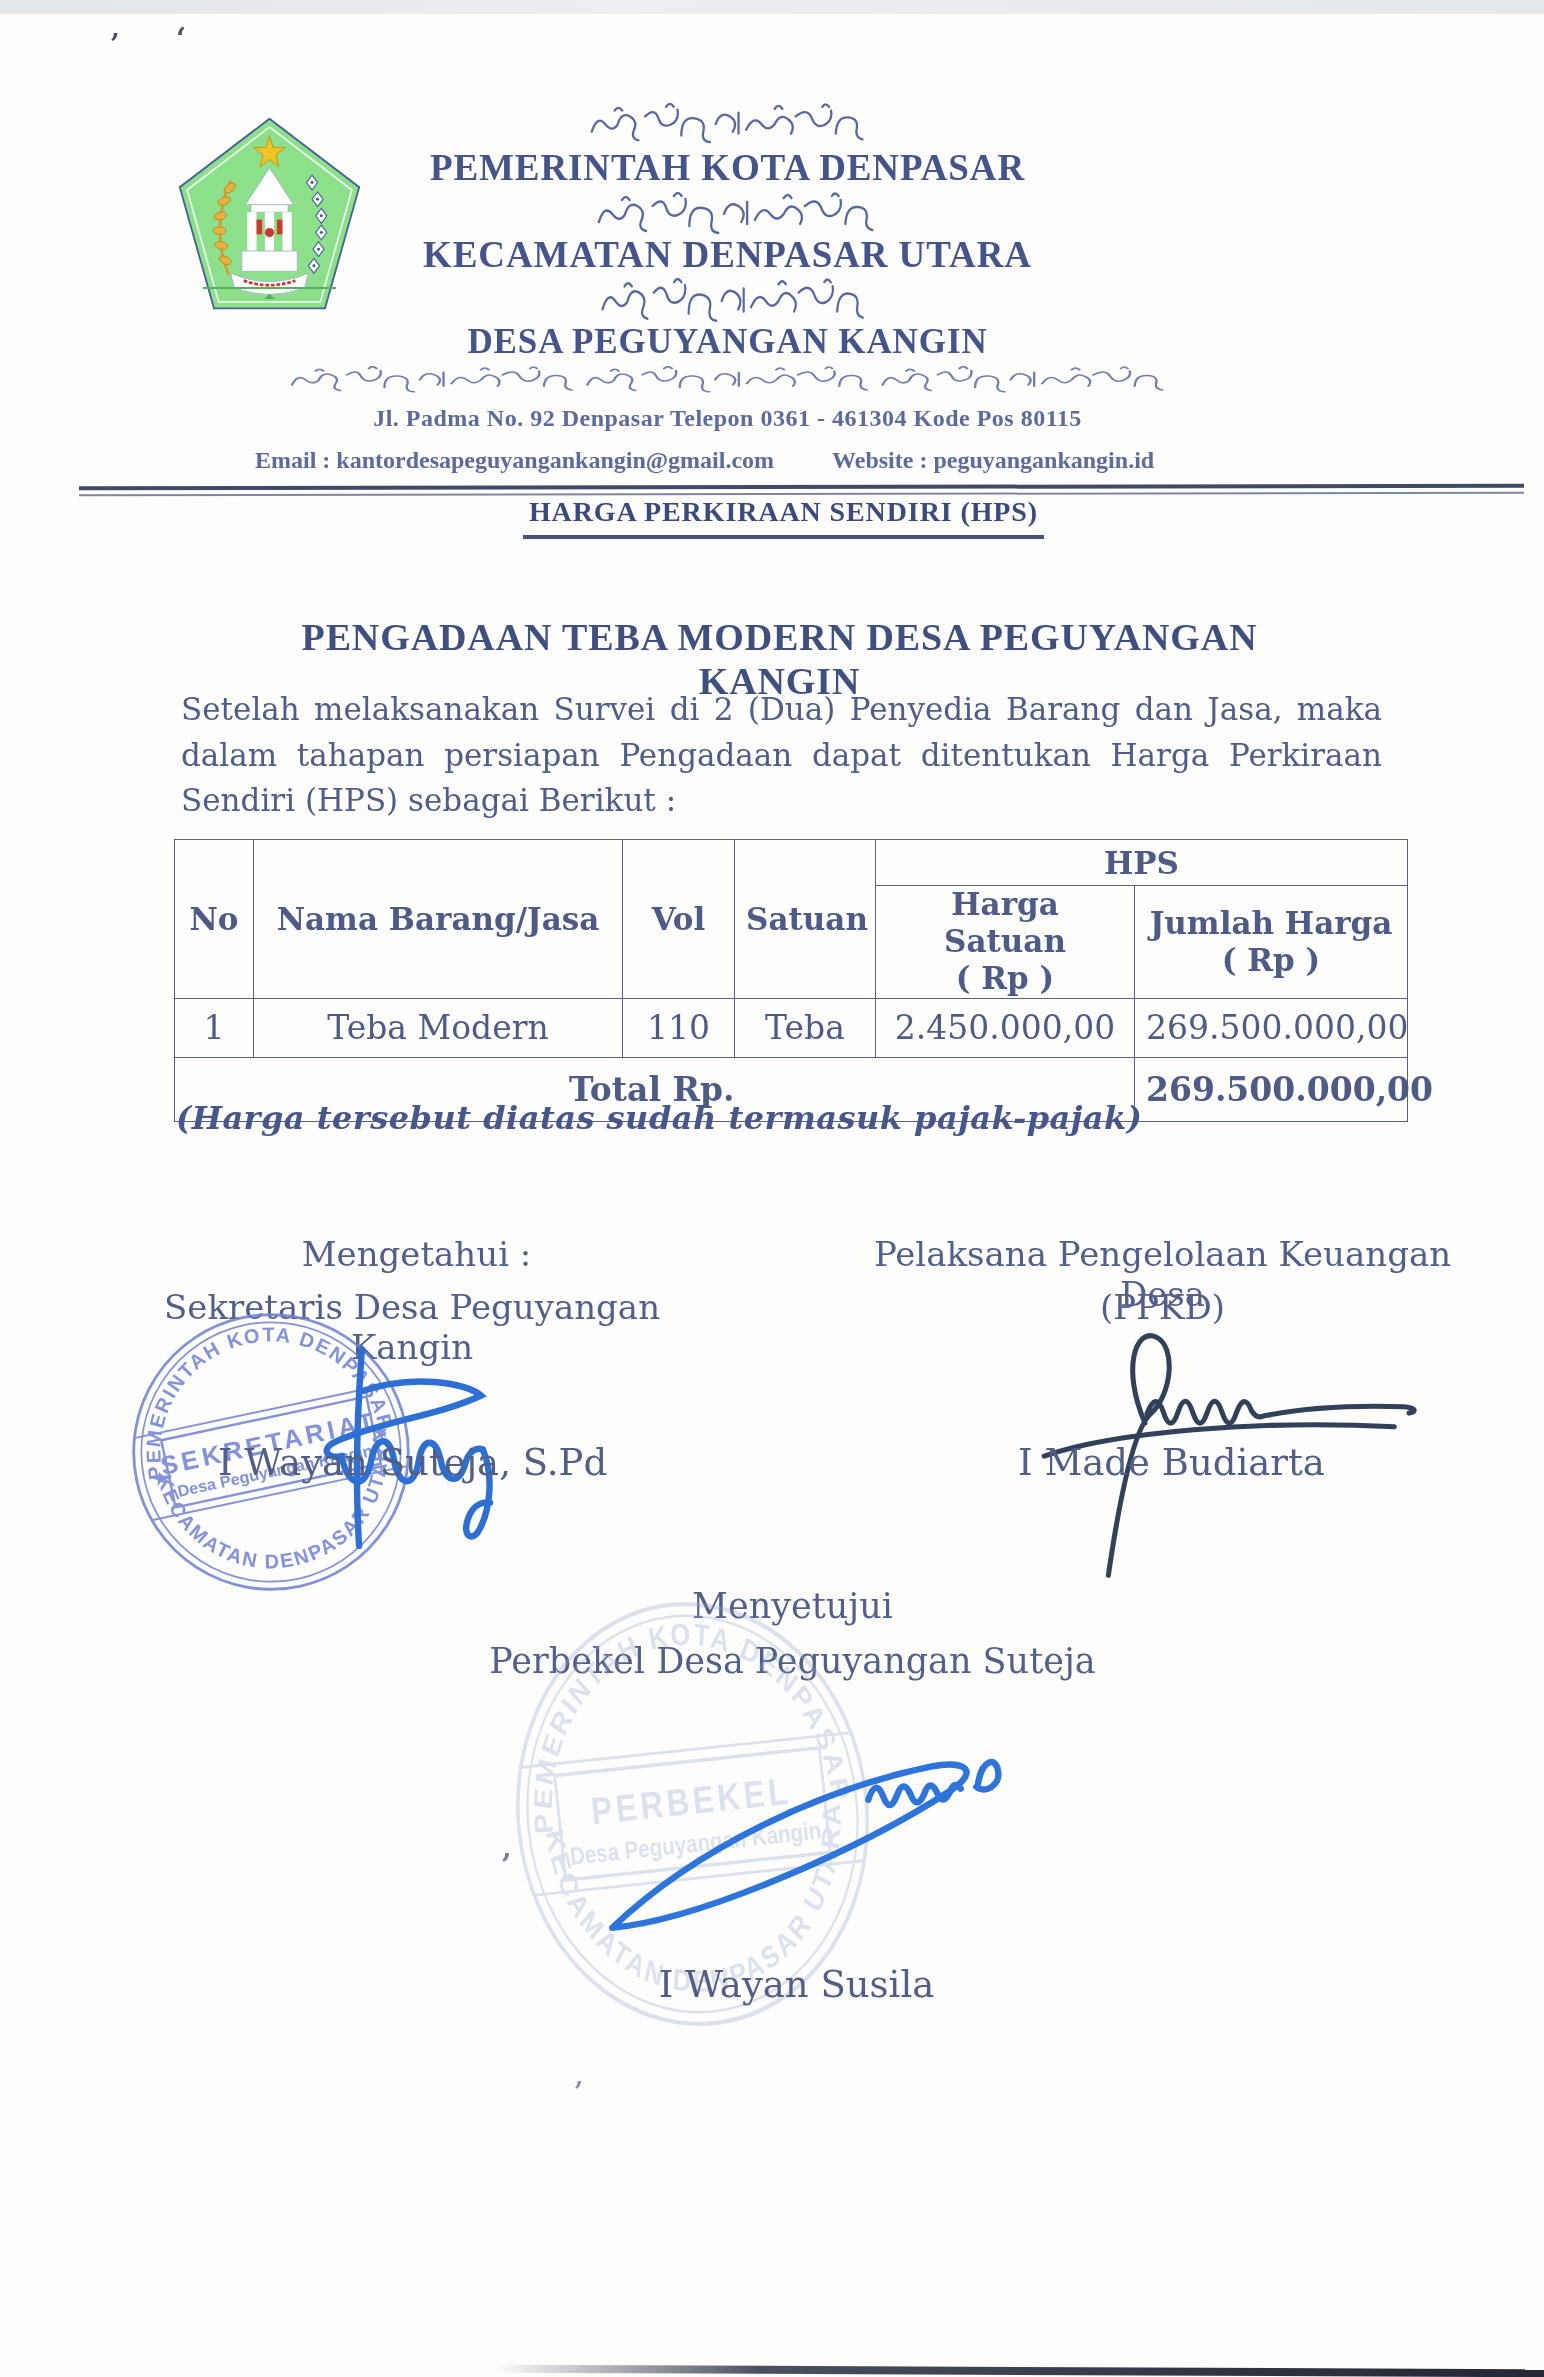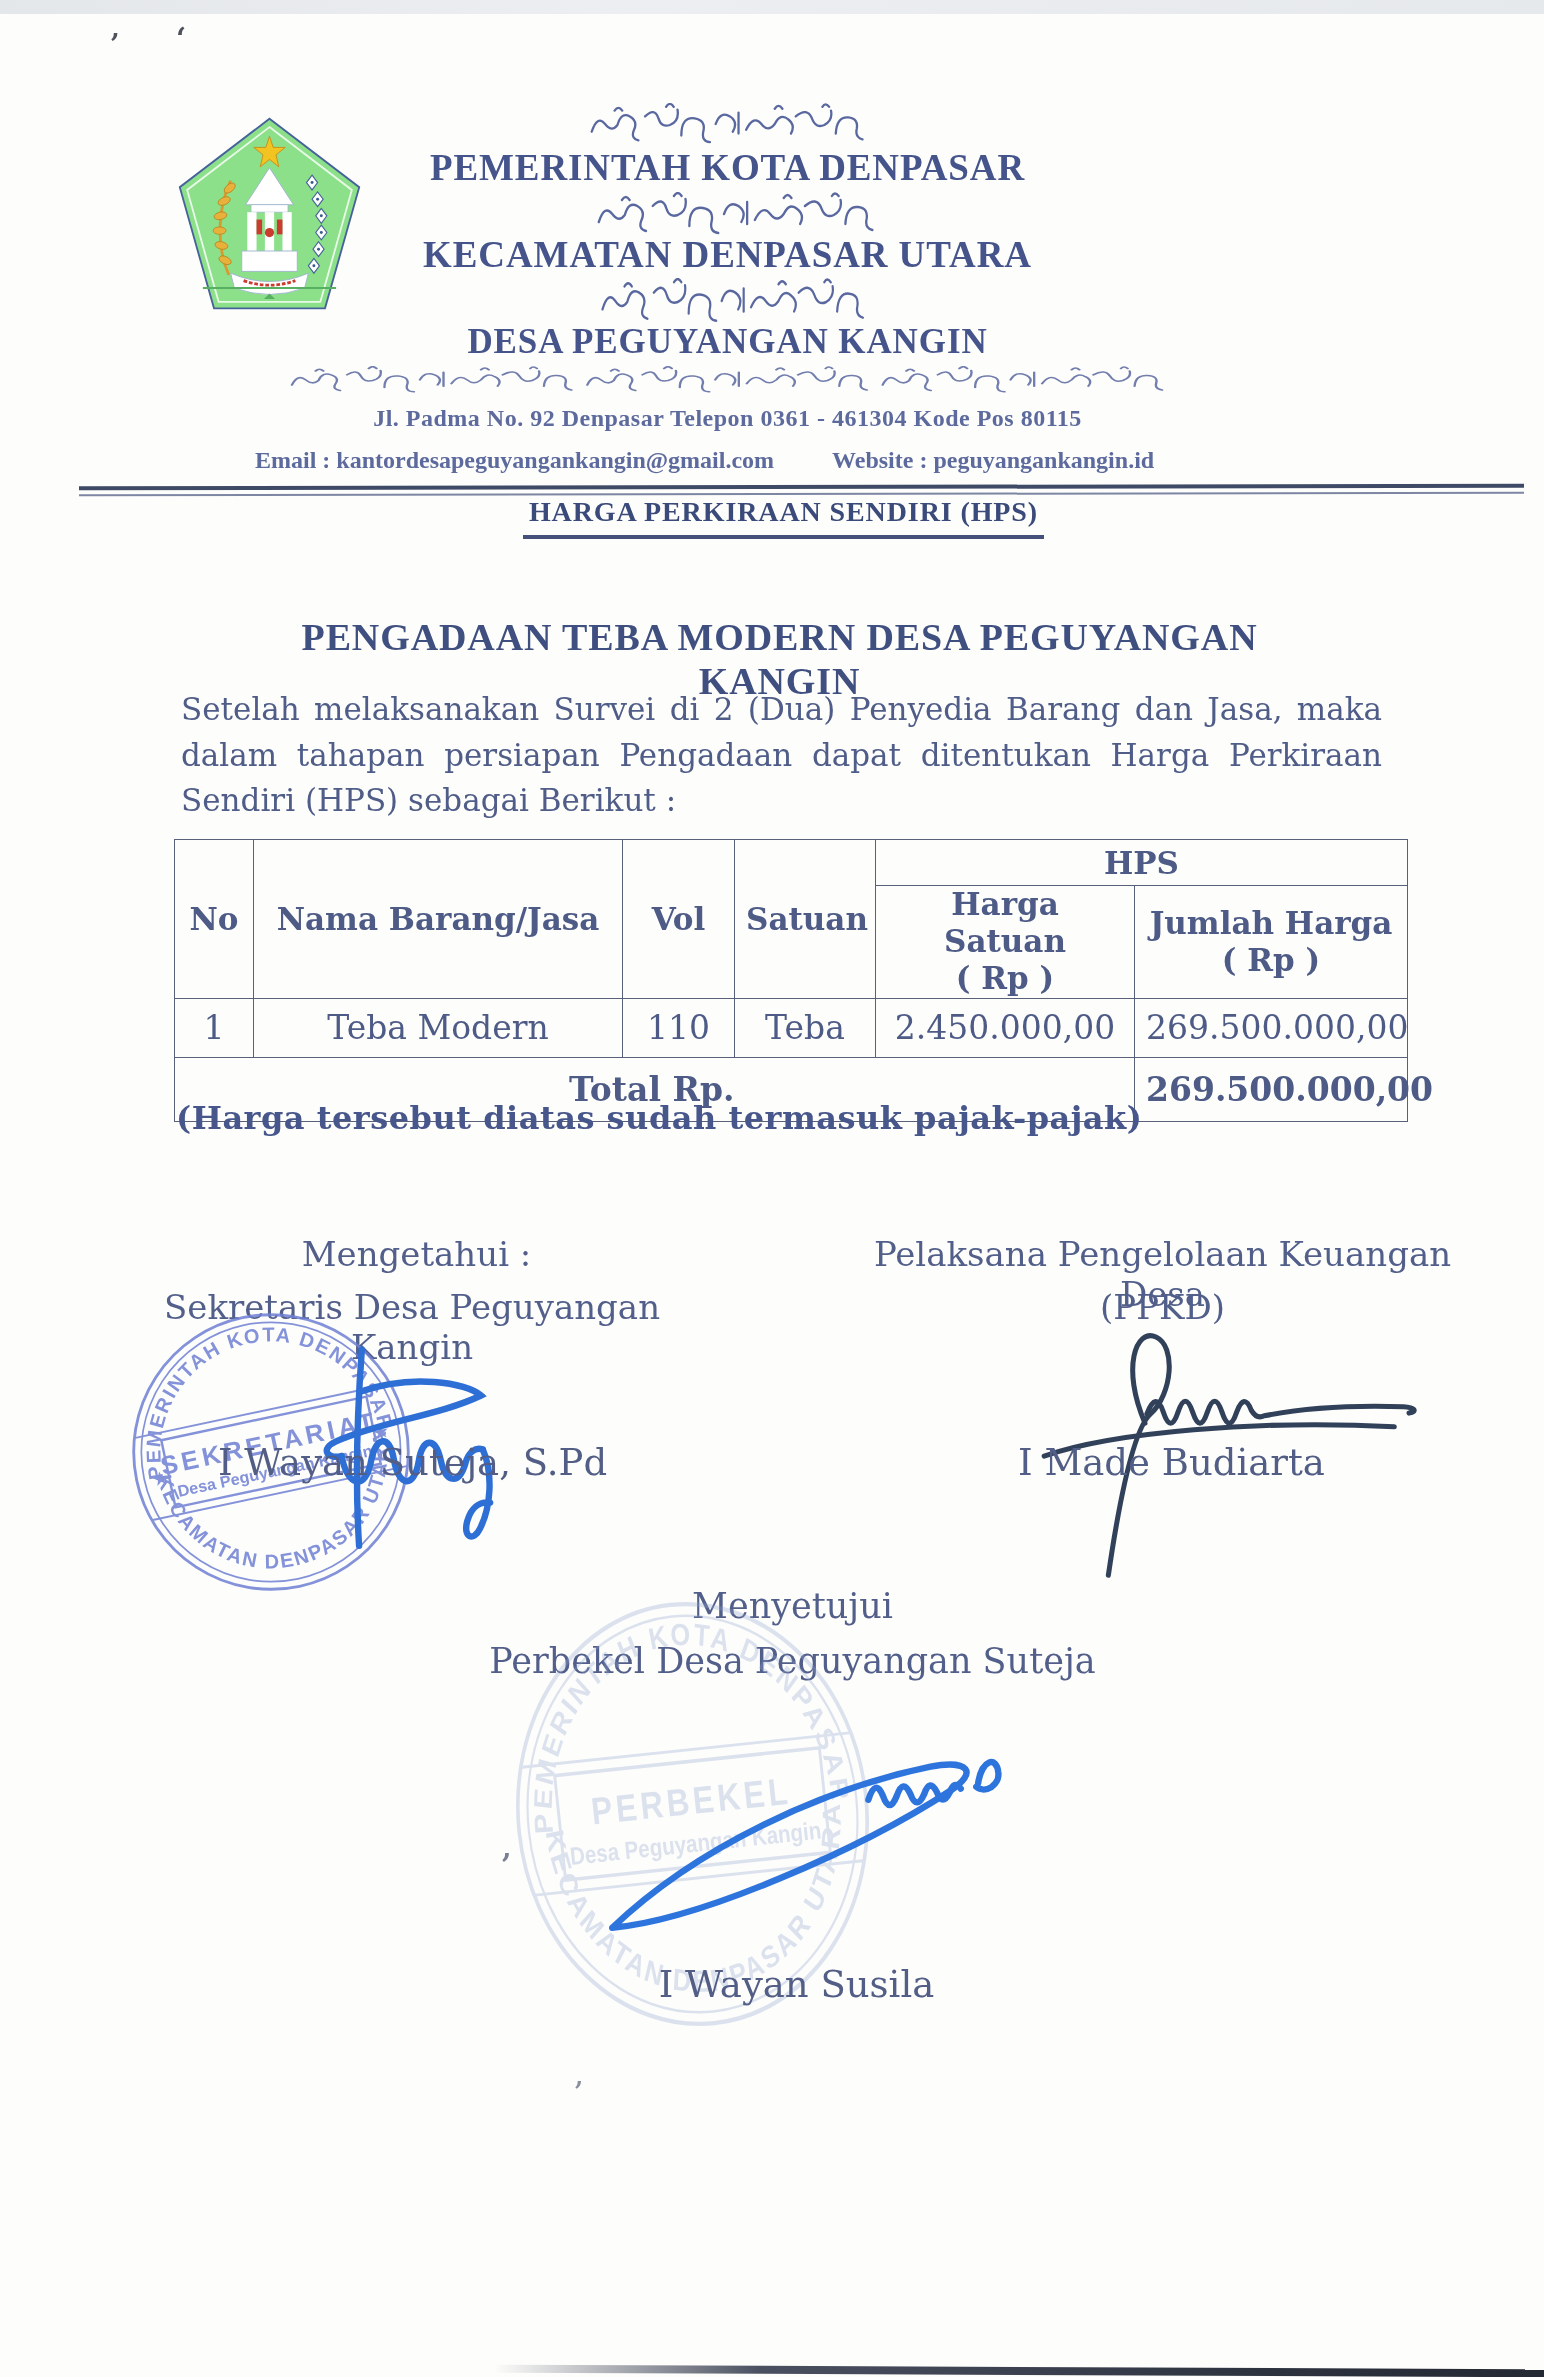--- a/index.html
+++ b/index.html
@@ -51,21 +51,21 @@
   .rdata{height:59px;}
   .rtotal{height:64px;}
   .c-num{text-align:right;}
   .c-ctr{text-align:center;}
   .c-left{text-align:left;}
   .hps-group{font-size:33px;text-align:center;}
   .subhead{text-align:center;line-height:1.2;}
   .total-label{text-align:right;font-weight:bold;padding-right:16.5px!important;}
   .total-val{font-weight:bold;}
 
-  .note{left:176px;top:1099px;width:1099px;font-size:32px;font-weight:bold;
+  .note{left:176px;top:1099px;width:1099px;font-size:32px;font-weight:bold;font-style:italic;
         color:#47568b;letter-spacing:0.5px;}
 
   
   .sig-label{font-size:34px;color:#525f8a;}
   .sig-name{font-size:37px;color:#525e85;}
   .stamp{transform:rotate(-12deg);opacity:.85;}
   .stamp-faint{transform:rotate(-6deg);opacity:.30;}
 </style>
 </head>
 <body>

